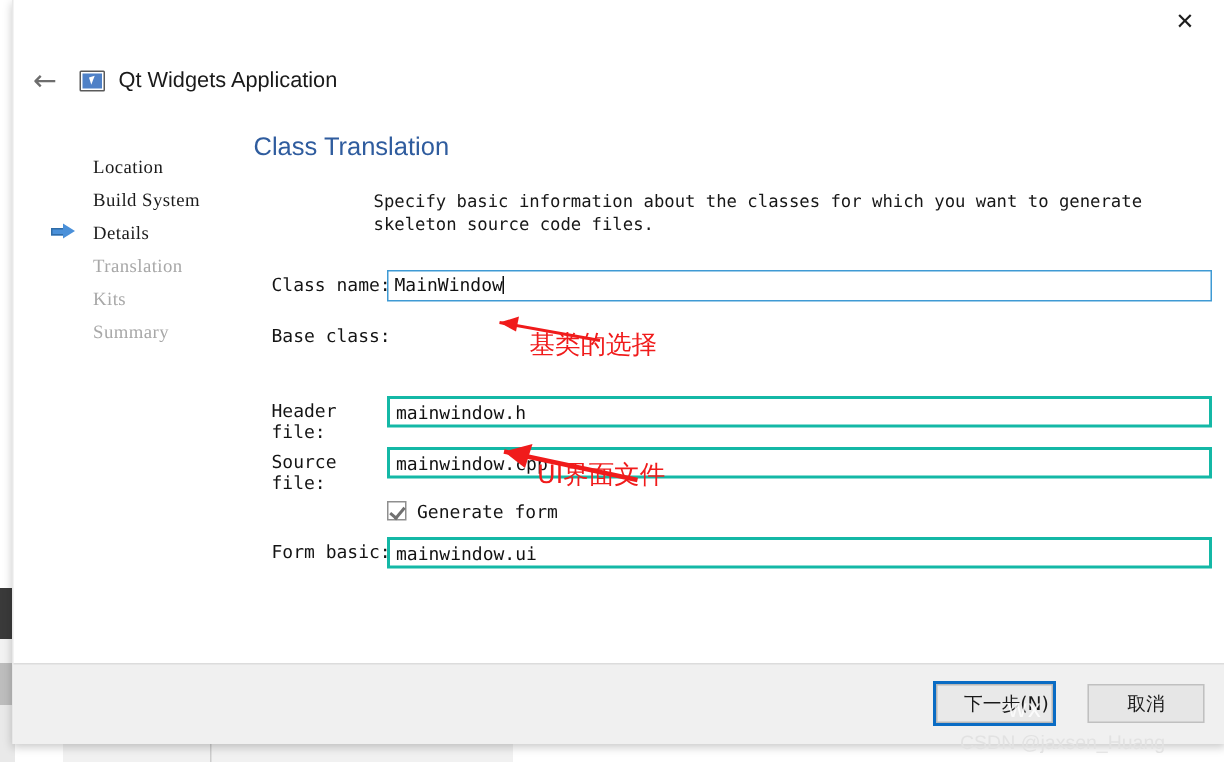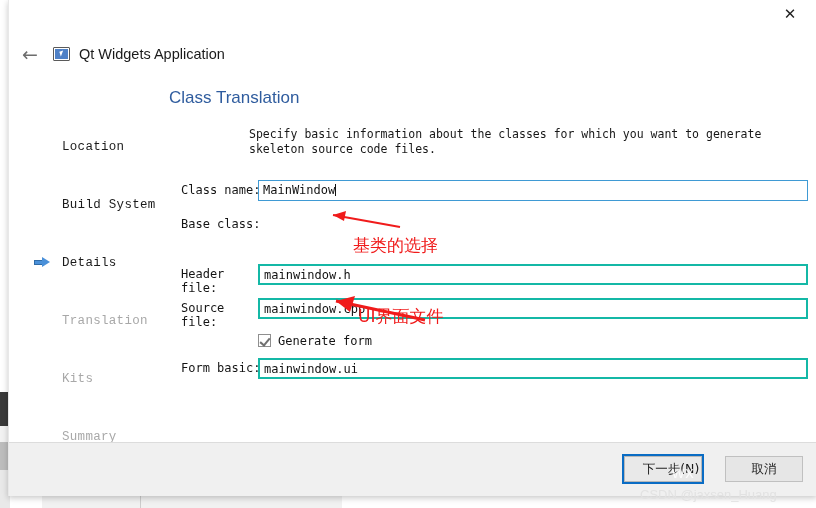--- a/index.html
+++ b/index.html
@@ -127,24 +127,23 @@
   #steps {
     position: absolute;
     left: 36px; top: 100px;
     width: 130px;
   }
   .step {
     position: relative;
     height: 22px;
     display: flex;
     align-items: center;
-    font-family: Liberation Mono, monospace;
+    font-family: Liberation Serif, serif;
     font-size: 12.5px;
     letter-spacing: 0.3px;
-    margin-top: 36px;
   }
   .step .step-label { padding-left: 17px; }
   .step.done    .step-label { color: #1b1b1b; }
   .step.current .step-label { color: #1b1b1b; }
   .step.todo    .step-label { color: #a8a8a8; }
 
   .step-marker {
     position: absolute;
     left: -11px;
     top: 5px;
@@ -286,21 +285,21 @@
   }
 
   
   .annot-text {
     position: absolute;
     color: #f01b1b;
     font-size: 17px;
     font-family: "DejaVu Sans", sans-serif;
     white-space: nowrap;
   }
-  #annot-base  { left: 353px; top: 218px; margin-top: 16px; }
+  #annot-base  { left: 353px; top: 218px; }
   #annot-ui    { left: 358px; top: 305px; }
   .annot-svg {
     position: absolute;
     left: 0; top: 0;
     width: 816px; height: 508px;
     pointer-events: none;
   }
 
   
   #footer {

